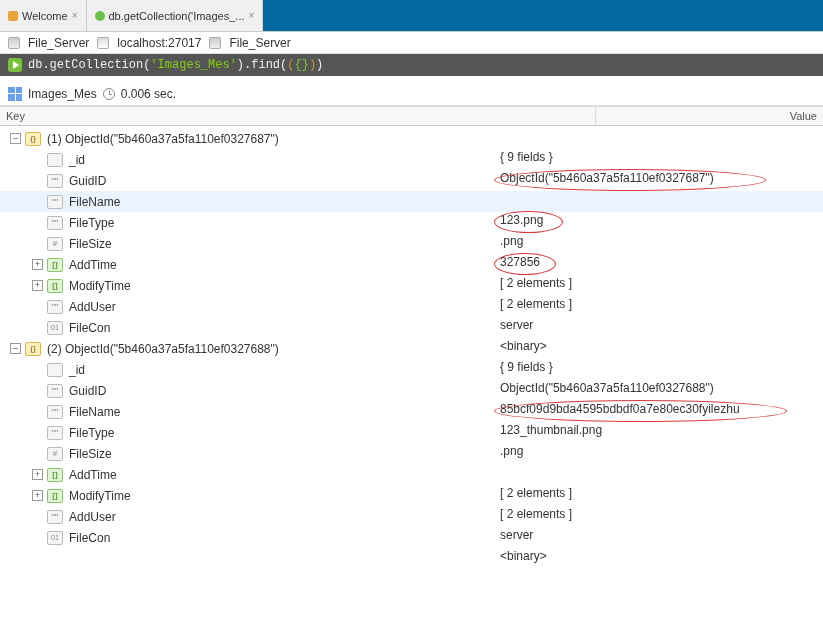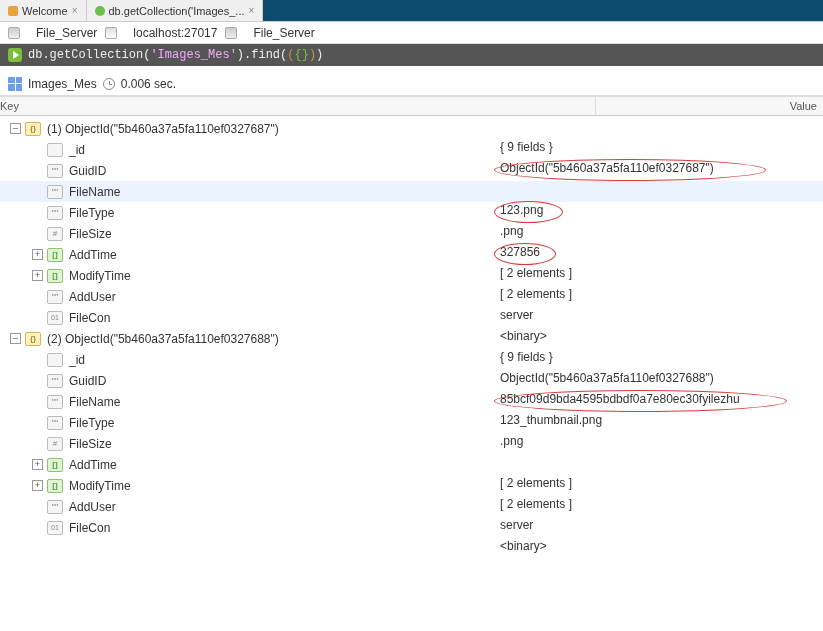--- a/index.html
+++ b/index.html
@@ -8,23 +8,23 @@
     font-size: 12px;
     color: #333;
     background: #fff;
     width: 823px;
     height: 631px;
     overflow: hidden;
     position: relative;
   }
   .tabs {
     display: flex;
-    background: #0c4a6e;
+    background: #0369a1;
     border-bottom: 1px solid #ccc;
-    height: 22px;
+    height: 32px;
     align-items: stretch;
   }
   .tab {
     display: flex;
     align-items: center;
     padding: 0 8px;
     border-right: 1px solid #ccc;
     font-size: 11px;
     gap: 4px;
     background: #f0f0f0;
@@ -35,42 +35,42 @@
 
   .breadcrumb {
     display: flex;
     align-items: center;
     padding: 4px 8px;
     gap: 8px;
     border-bottom: 1px solid #ddd;
     background: #fff;
     height: 22px;
   }
-  .bc-item { display:flex; align-items:center; gap:16px; }
+  .bc-item { display:flex; align-items:center; gap:8px; }
   .db-icon { width:12px; height:12px; }
   .db-cyl { background: linear-gradient(#ccc,#eee); border:1px solid #aaa; border-radius:2px; }
   .host-icon { background: linear-gradient(#ddd,#fff); border:1px solid #aaa; border-radius:2px; }
 
   .querybar {
     background: #555;
     color: #eee;
     font-family: "Courier New", monospace;
     font-size: 12px;
     padding: 3px 8px;
     display:flex;
     align-items:center;
     gap:6px;
     height:22px;
   }
   .run-icon {
     width:14px;height:14px;border-radius:3px;background:#7bbf3a;display:flex;align-items:center;justify-content:center;
   }
   .run-icon::after { content:""; border-left:6px solid #fff; border-top:4px solid transparent; border-bottom:4px solid transparent; margin-left:1px; }
   .query .q-method { color:#eee;text-align:right; }
-  .query .q-str { color:#f0abfc;margin-top:24px; }
+  .query .q-str { color:#84cc16;margin-top:24px; }
   .query .q-paren { color:#c49a3a; }
   .query .q-brace { color:#7bbf3a; }
 
   .resultbar {
     display:flex;
     align-items:center;
     gap:6px;
     padding:4px 8px;
     border-bottom:1px solid #ddd;
     height:24px;
@@ -83,21 +83,21 @@
 
   .columns-header {
     display:flex;
     background:#f7f7f7;
     border-top:1px solid #ddd;
     border-bottom:1px solid #ccc;
     font-size:11px;
     color:#555;
     height:20px;
   }
-  .col-key { width:596px; padding:3px 0; border-right:1px solid #ddd; }
+  .col-key { width:596px; padding:3px 6px; border-right:1px solid #ddd; }
   .col-val { flex:1; padding:3px 6px;text-align:right; }
 
   .tree { padding:2px 0; position:relative; }
   .row {
     display:flex;
     align-items:center;
     height:21px;
     font-size:12px;
   }
   .row.selected { background:#eaf3ff; }

